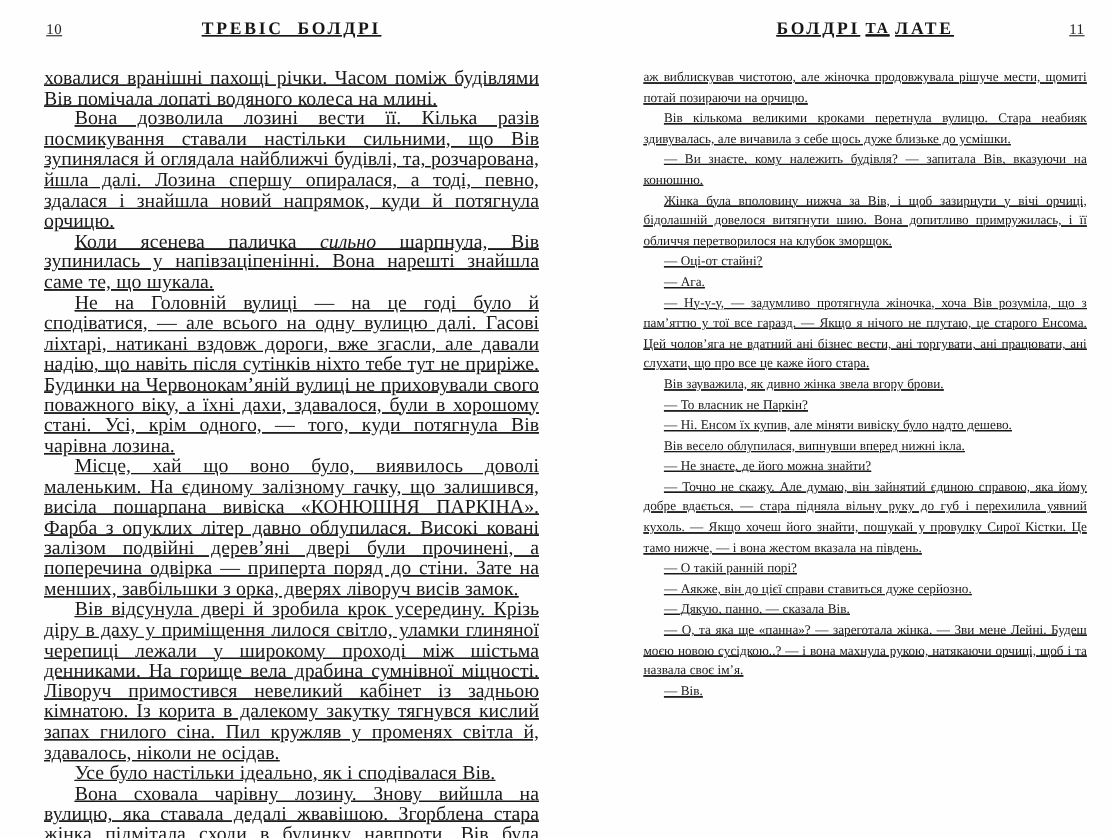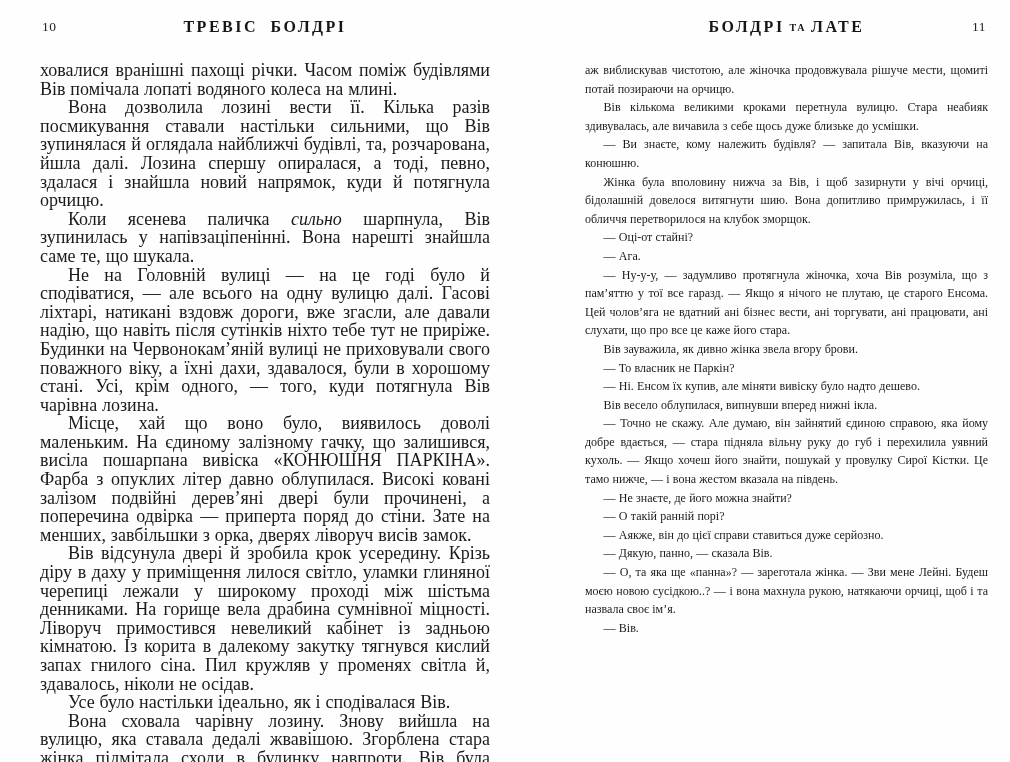--- a/index.html
+++ b/index.html
@@ -1,15 +1,15 @@
 <!DOCTYPE html>
 <html lang="uk"><head>
 <meta charset="utf-8">
 <style>
-  * { margin: 0; padding: 0; box-sizing: border-box; }
+  * { margin: 0; padding: 0; box-sizing: border-box; text-decoration: underline; }
   html, body { background: #ffffff; }
   .spread {
     position: relative;
     width: 1010px;
     height: 762px;
     background: #fefefe;
     font-family: "Liberation Serif", "DejaVu Serif", serif;
     color: #1a1a1a;
     overflow: hidden;
   }
@@ -24,21 +24,21 @@
   }
   .running-title {
     font-size: 16px;
     font-weight: bold;
     letter-spacing: 2.5px;
     word-spacing: 6px;
     color: #161616;
     white-space: nowrap;
   }
   .title-connector {
-    font-size: 10px;
+    font-size: 14px;
     font-weight: bold;
     letter-spacing: 1.5px;
     text-transform: uppercase;
     margin: 15px 5px;
     vertical-align: 1px;
   }
   .page-number {
     position: absolute;
     top: 1px;
     font-size: 13.5px;
@@ -93,22 +93,22 @@
       <p>Вів кількома великими кроками перетнула вулицю. Стара неабияк здивувалась, але вичавила з себе щось дуже близьке до усмішки.</p>
       <p>— Ви знаєте, кому належить будівля? — запитала Вів, вказуючи на конюшню.</p>
       <p>Жінка була вполовину нижча за Вів, і щоб зазирнути у вічі орчиці, бідолашній довелося витягнути шию. Вона допитливо примружилась, і її обличчя перетворилося на клубок зморщок.</p>
       <p>— Оці-от стайні?</p>
       <p>— Ага.</p>
       <p>— Ну-у-у, — задумливо протягнула жіночка, хоча Вів розуміла, що з пам’яттю у тої все гаразд. — Якщо я нічого не плутаю, це старого Енсома. Цей чолов’яга не вдатний ані бізнес вести, ані торгувати, ані працювати, ані слухати, що про все це каже його стара.</p>
       <p>Вів зауважила, як дивно жінка звела вгору брови.</p>
       <p>— То власник не Паркін?</p>
       <p>— Ні. Енсом їх купив, але міняти вивіску було надто дешево.</p>
       <p>Вів весело облупилася, випнувши вперед нижні ікла.</p>
+      <p>— Не знаєте, де його можна знайти?</p>
       <p>— Точно не скажу. Але думаю, він зайнятий єдиною справою, яка йому добре вдається, — стара підняла вільну руку до губ і перехилила уявний кухоль. — Якщо хочеш його знайти, пошукай у провулку Сирої Кістки. Це тамо нижче, — і вона жестом вказала на південь.</p>
-      <p>— Не знаєте, де його можна знайти?</p>
       <p>— О такій ранній порі?</p>
       <p>— Аякже, він до цієї справи ставиться дуже серйозно.</p>
       <p>— Дякую, панно, — сказала Вів.</p>
       <p>— О, та яка ще «панна»? — зареготала жінка. — Зви мене Лейні. Будеш моєю новою сусідкою..? — і вона махнула рукою, натякаючи орчиці, щоб і та назвала своє ім’я.</p>
       <p>— Вів.</p>
     </div>
   </div>
 
 </div>
 

